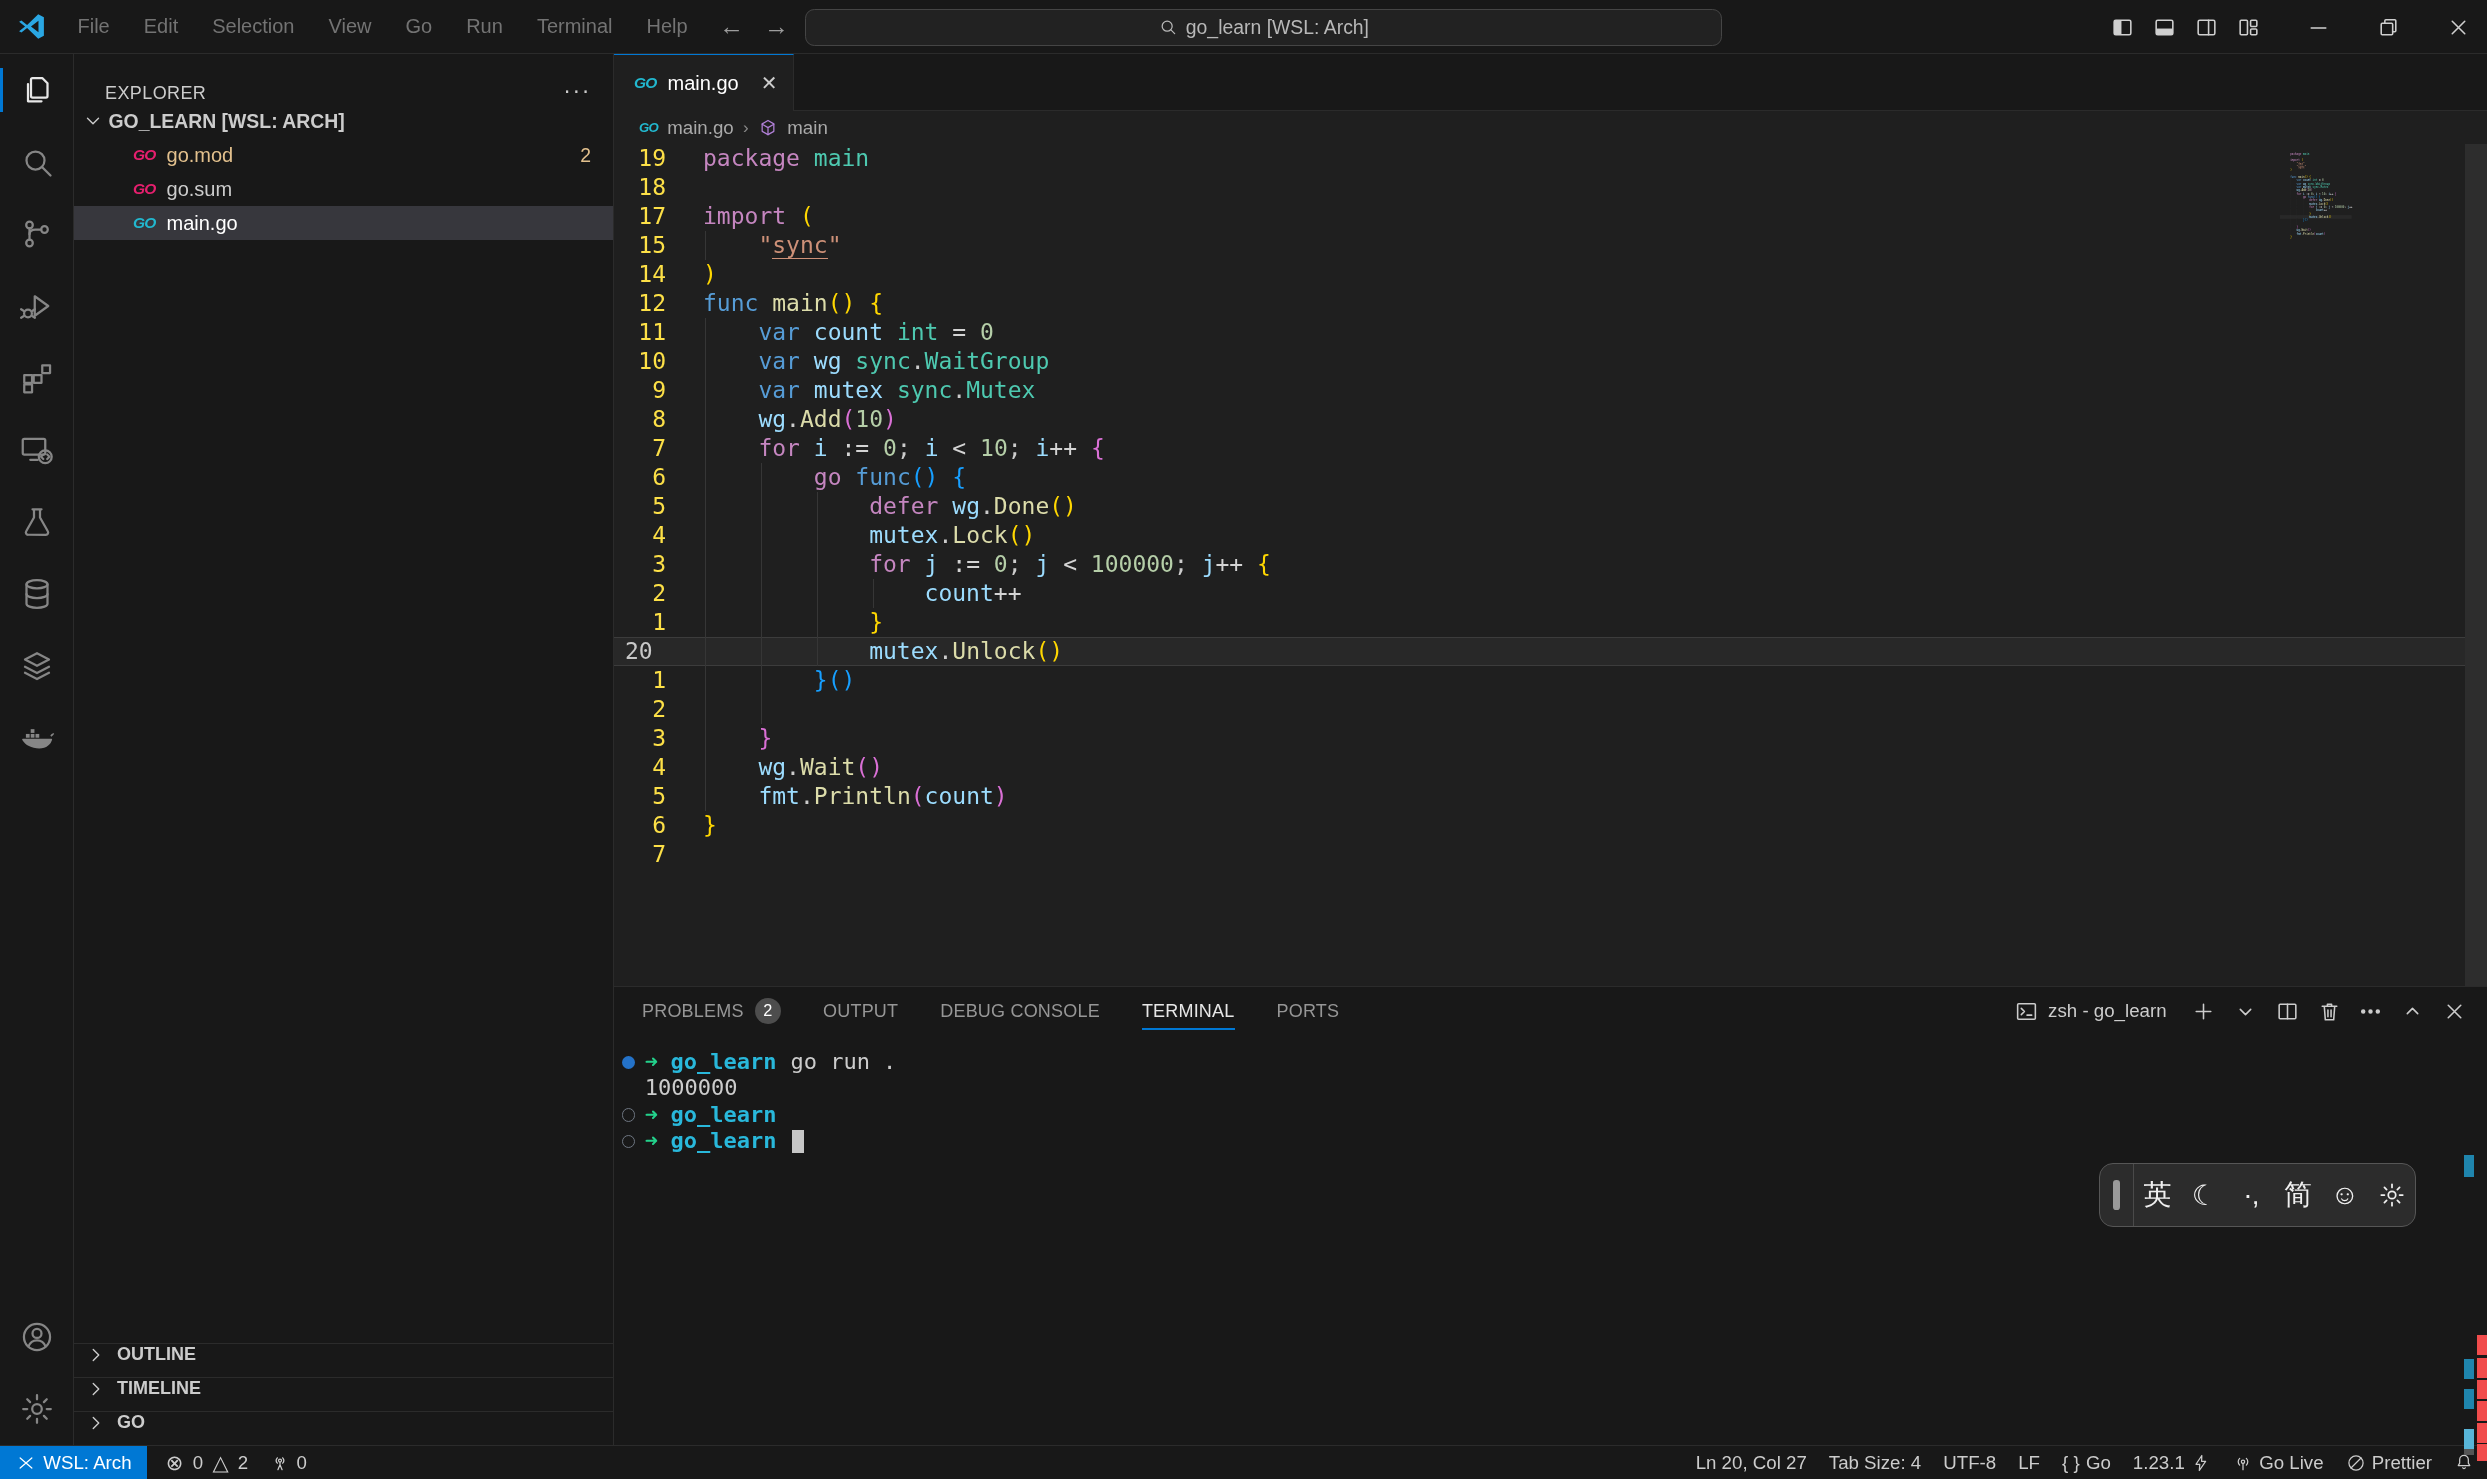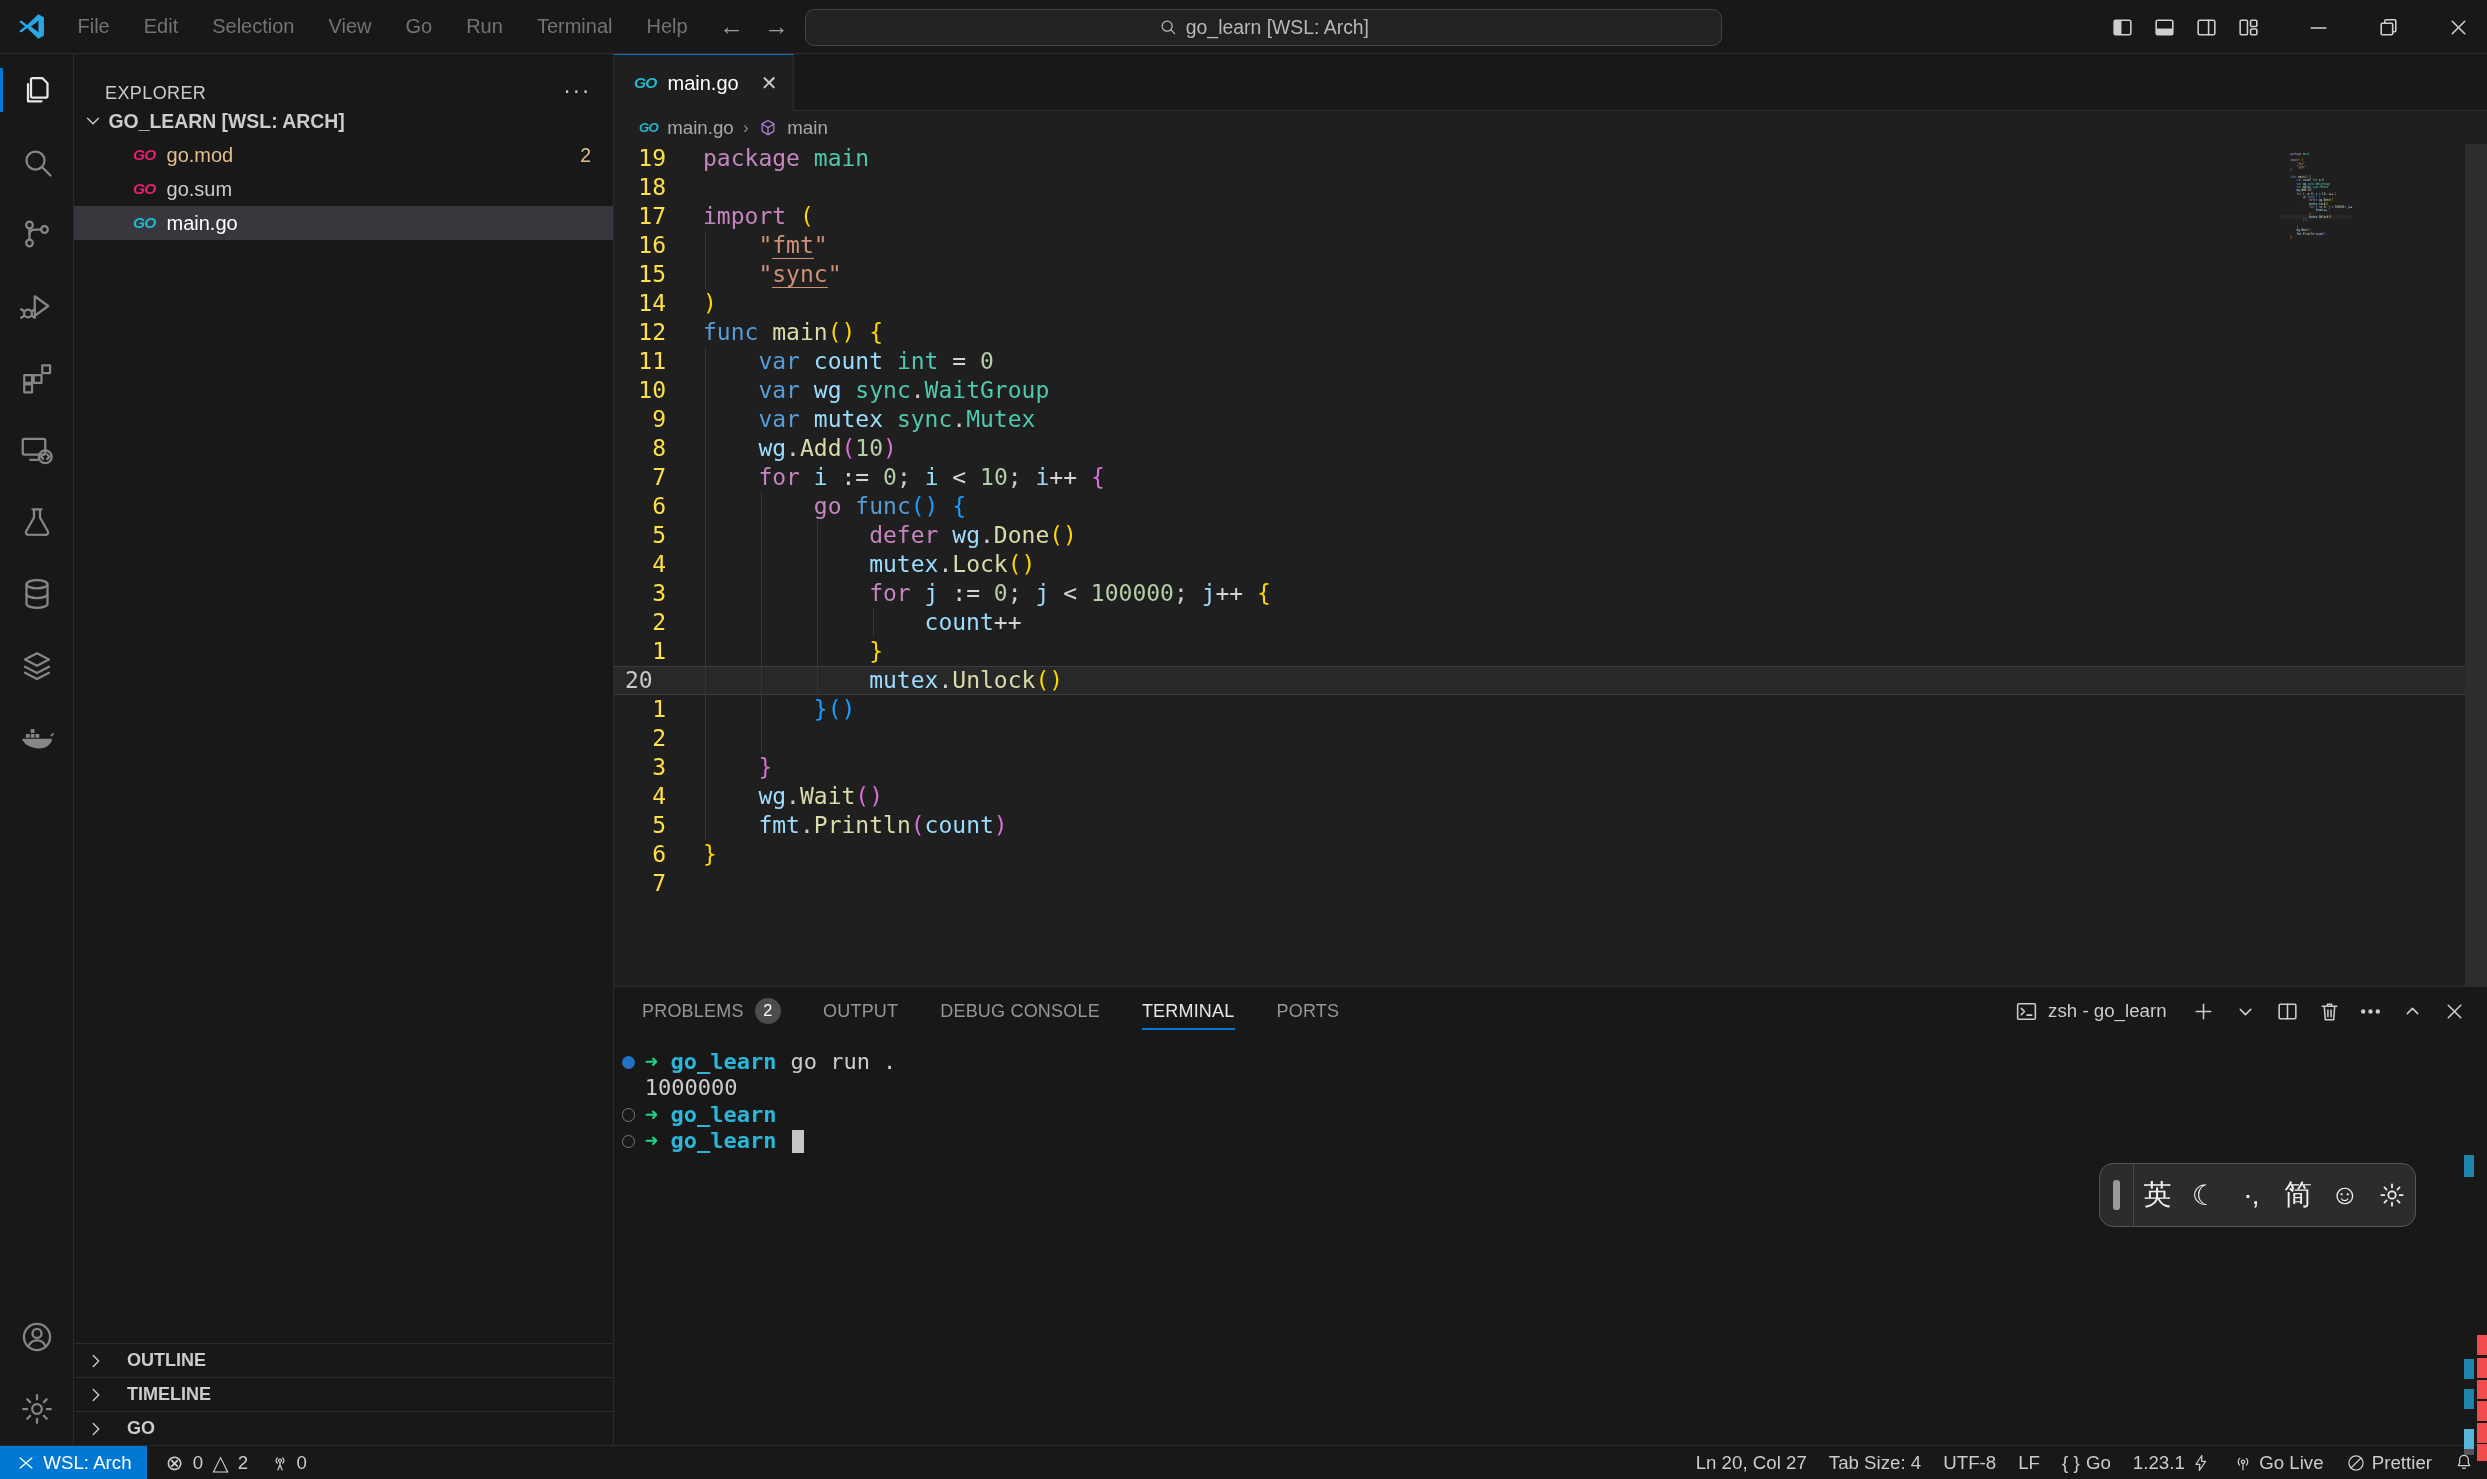--- a/index.html
+++ b/index.html
@@ -38,21 +38,21 @@
   .sb-header { height:50px; display:flex; align-items:flex-end; padding:0 22px 0 31px; }
   .sb-title { font-size:18px; letter-spacing:0.4px; color:#cccccc; }
   .sb-actions { margin-left:auto; font-size:23px; color:#cccccc; letter-spacing:1.6px; }
   .sb-section { height:34px; display:flex; align-items:center; font-weight:bold; font-size:19.4px; color:#cccccc; padding-left:7.8px; gap:4.7px; }
   .chev { width:22px; height:22px; color:#cccccc; flex:0 0 auto; }
   .file-row { height:34px; display:flex; align-items:center; padding-left:59px; font-size:20px; gap:11px; position:relative; }
   .file-row.selected { background:#37373d; }
   .goicon { font-weight:bold; font-style:italic; font-size:15.5px; letter-spacing:-0.8px; }
   .badge { position:absolute; right:22px; font-size:19.4px; }
   .sb-bottomsections { margin-top:auto; }
-  .sb-bsec { height:34px; border-top:0.8px solid #2b2b2b; display:flex; align-items:center; gap:20px; padding-left:11px;
+  .sb-bsec { height:34px; border-top:0.8px solid #2b2b2b; display:flex; gap:10px; padding-left:11px;
     font-weight:bold; font-size:18px; color:#cccccc; }
 
   
   .editor-area { flex:1; display:flex; flex-direction:column; min-width:0; }
   .tabbar { height:57px; background:#181818; display:flex; }
   .tab { width:180px; background:#1f1f1f; border-top:1.6px solid #0078d4; border-right:0.8px solid #2b2b2b;
     display:flex; align-items:center; padding:0 15.5px 0 20px; gap:11px; font-size:20px; color:#ffffff; }
   .tab .close { margin-left:auto; font-size:20px; color:#cccccc; }
   .tabbar-rest { flex:1; background:#181818; border-bottom:0.8px solid #2b2b2b; }
   .breadcrumb { height:33px; background:#1f1f1f; display:flex; align-items:center; gap:9.3px; padding-left:25px;
@@ -350,21 +350,20 @@
           <path d="M12 3l7 4v9l-7 4-7-4V7z"></path>
           <path d="M5 7.5l7 4 7-4M12 11.5V20"></path>
         </svg>
       <span>main</span>
     </div>
     <div class="code-area">
       <div id="codelines">
           <div class="code-line"><span class="ln">19</span><span class="lc"><span class="kc">package</span><span class="pl"> </span><span class="ty">main</span></span></div>
           <div class="code-line"><span class="ln">18</span><span class="lc"></span></div>
           <div class="code-line"><span class="ln">17</span><span class="lc"><span class="kc">import</span><span class="pl"> </span><span class="b1">(</span></span></div>
-          <div class="code-line"><span class="ln">16</span><span class="lc"><i class="guide" style="left: 1.6px;"></i><span class="pl">    </span><span class="st">"</span><span class="stu">fmt</span><span class="st">"</span></span></div>
           <div class="code-line"><span class="ln">15</span><span class="lc"><i class="guide" style="left: 1.6px;"></i><span class="pl">    </span><span class="st">"</span><span class="stu">sync</span><span class="st">"</span></span></div>
           <div class="code-line"><span class="ln">14</span><span class="lc"><span class="b1">)</span></span></div>
           <div class="code-line"><span class="ln">12</span><span class="lc"><span class="kd">func</span><span class="pl"> </span><span class="fn">main</span><span class="b1">()</span><span class="pl"> </span><span class="b1">{</span></span></div>
           <div class="code-line"><span class="ln">11</span><span class="lc"><i class="guide" style="left: 1.6px;"></i><span class="pl">    </span><span class="kd">var</span><span class="pl"> </span><span class="va">count</span><span class="pl"> </span><span class="ty">int</span><span class="pl"> </span><span class="op">=</span><span class="pl"> </span><span class="nu">0</span></span></div>
           <div class="code-line"><span class="ln">10</span><span class="lc"><i class="guide" style="left: 1.6px;"></i><span class="pl">    </span><span class="kd">var</span><span class="pl"> </span><span class="va">wg</span><span class="pl"> </span><span class="ty">sync</span><span class="pl">.</span><span class="ty">WaitGroup</span></span></div>
           <div class="code-line"><span class="ln">9</span><span class="lc"><i class="guide" style="left: 1.6px;"></i><span class="pl">    </span><span class="kd">var</span><span class="pl"> </span><span class="va">mutex</span><span class="pl"> </span><span class="ty">sync</span><span class="pl">.</span><span class="ty">Mutex</span></span></div>
           <div class="code-line"><span class="ln">8</span><span class="lc"><i class="guide" style="left: 1.6px;"></i><span class="pl">    </span><span class="va">wg</span><span class="pl">.</span><span class="fn">Add</span><span class="b2">(</span><span class="nu">10</span><span class="b2">)</span></span></div>
           <div class="code-line"><span class="ln">7</span><span class="lc"><i class="guide" style="left: 1.6px;"></i><span class="pl">    </span><span class="kc">for</span><span class="pl"> </span><span class="va">i</span><span class="pl"> </span><span class="op">:=</span><span class="pl"> </span><span class="nu">0</span><span class="pl">; </span><span class="va">i</span><span class="pl"> </span><span class="op">&lt;</span><span class="pl"> </span><span class="nu">10</span><span class="pl">; </span><span class="va">i</span><span class="op">++</span><span class="pl"> </span><span class="b2">{</span></span></div>
           <div class="code-line"><span class="ln">6</span><span class="lc"><i class="guide" style="left: 1.6px;"></i><i class="guide" style="left: 58px;"></i><span class="pl">        </span><span class="kc">go</span><span class="pl"> </span><span class="kd">func</span><span class="b3">()</span><span class="pl"> </span><span class="b3">{</span></span></div>
           <div class="code-line"><span class="ln">5</span><span class="lc"><i class="guide" style="left: 1.6px;"></i><i class="guide" style="left: 58px;"></i><i class="guide" style="left: 114px;"></i><span class="pl">            </span><span class="kc">defer</span><span class="pl"> </span><span class="va">wg</span><span class="pl">.</span><span class="fn">Done</span><span class="b1">()</span></span></div>

